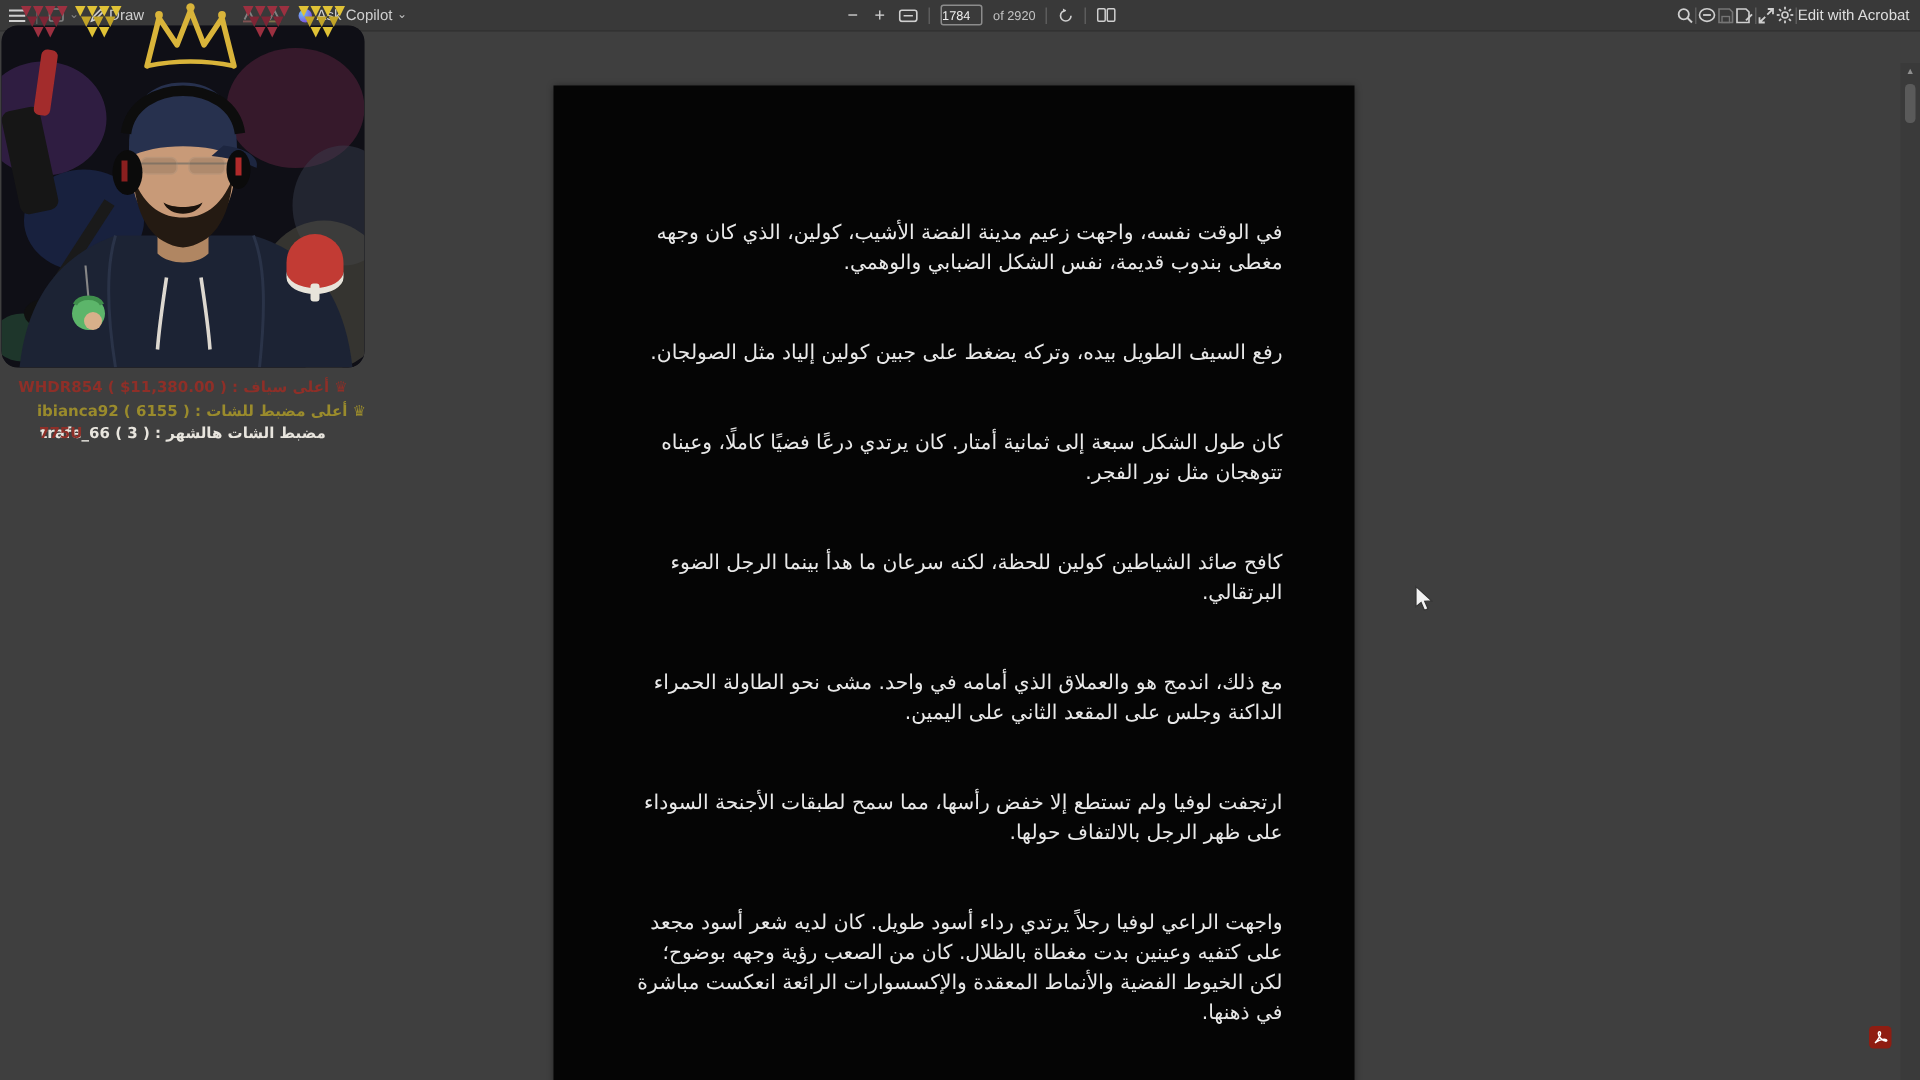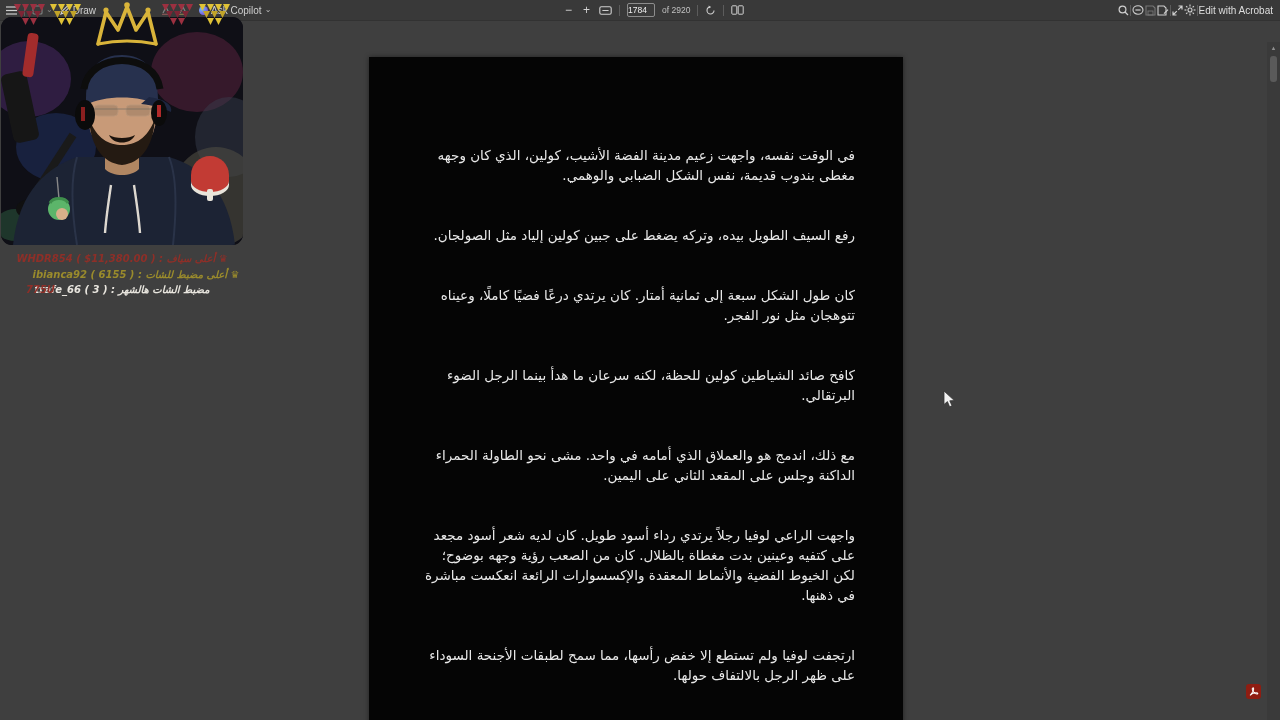--- a/index.html
+++ b/index.html
@@ -62,21 +62,21 @@
     position:absolute;left:1px;top:17px;width:242px;height:228px;
     border-radius:11px;overflow:hidden;z-index:10;background:#101018;
   }
   .garland{position:absolute;left:0;top:0;width:270px;height:58px;z-index:20;pointer-events:none;}
   
   .stats{
     position:absolute;left:0;top:251px;width:244px;z-index:10;
     text-align:center;direction:rtl;
     font-family:"DejaVu Sans",sans-serif;font-weight:bold;font-size:10px;line-height:15.5px;
   }
-  .stat{white-space:nowrap;font-style:italic;}
+  .stat{white-space:nowrap;}
   .stat4{position:relative;}
   .stat4-prefix{position:absolute;left:26px;top:0;direction:ltr;}
   
   .cursor{position:absolute;left:943px;top:390px;z-index:50;pointer-events:none;}
   
   .acrobat-badge{
     position:absolute;left:1246px;top:684px;width:15px;height:15px;border-radius:3px;
     background:#8f1d12;border:none;padding:0;display:flex;align-items:center;justify-content:center;z-index:6;
   }
 </style>
@@ -208,22 +208,22 @@
   </div>
 </header>
 
 <main class="viewer">
   <div class="page">
     <p>في الوقت نفسه، واجهت زعيم مدينة الفضة الأشيب، كولين، الذي كان وجهه مغطى بندوب قديمة، نفس الشكل الضبابي والوهمي.</p>
     <p>رفع السيف الطويل بيده، وتركه يضغط على جبين كولين إلياد مثل الصولجان.</p>
     <p>كان طول الشكل سبعة إلى ثمانية أمتار. كان يرتدي درعًا فضيًا كاملًا، وعيناه تتوهجان مثل نور الفجر.</p>
     <p>كافح صائد الشياطين كولين للحظة، لكنه سرعان ما هدأ بينما الرجل الضوء البرتقالي.</p>
     <p>مع ذلك، اندمج هو والعملاق الذي أمامه في واحد. مشى نحو الطاولة الحمراء الداكنة وجلس على المقعد الثاني على اليمين.</p>
+    <p>ارتجفت لوفيا ولم تستطع إلا خفض رأسها، مما سمح لطبقات الأجنحة السوداء على ظهر الرجل بالالتفاف حولها.</p>
     <p>واجهت الراعي لوفيا رجلاً يرتدي رداء أسود طويل. كان لديه شعر أسود مجعد على كتفيه وعينين بدت مغطاة بالظلال. كان من الصعب رؤية وجهه بوضوح؛ لكن الخيوط الفضية والأنماط المعقدة والإكسسوارات الرائعة انعكست مباشرة في ذهنها.</p>
-    <p>ارتجفت لوفيا ولم تستطع إلا خفض رأسها، مما سمح لطبقات الأجنحة السوداء على ظهر الرجل بالالتفاف حولها.</p>
   </div>
 
   <div class="scrollbar">
     <div class="scroll-arrow scroll-up">▲</div>
     <div class="scroll-thumb"></div>
 
   </div>
 </main>
 
 <div class="webcam">

